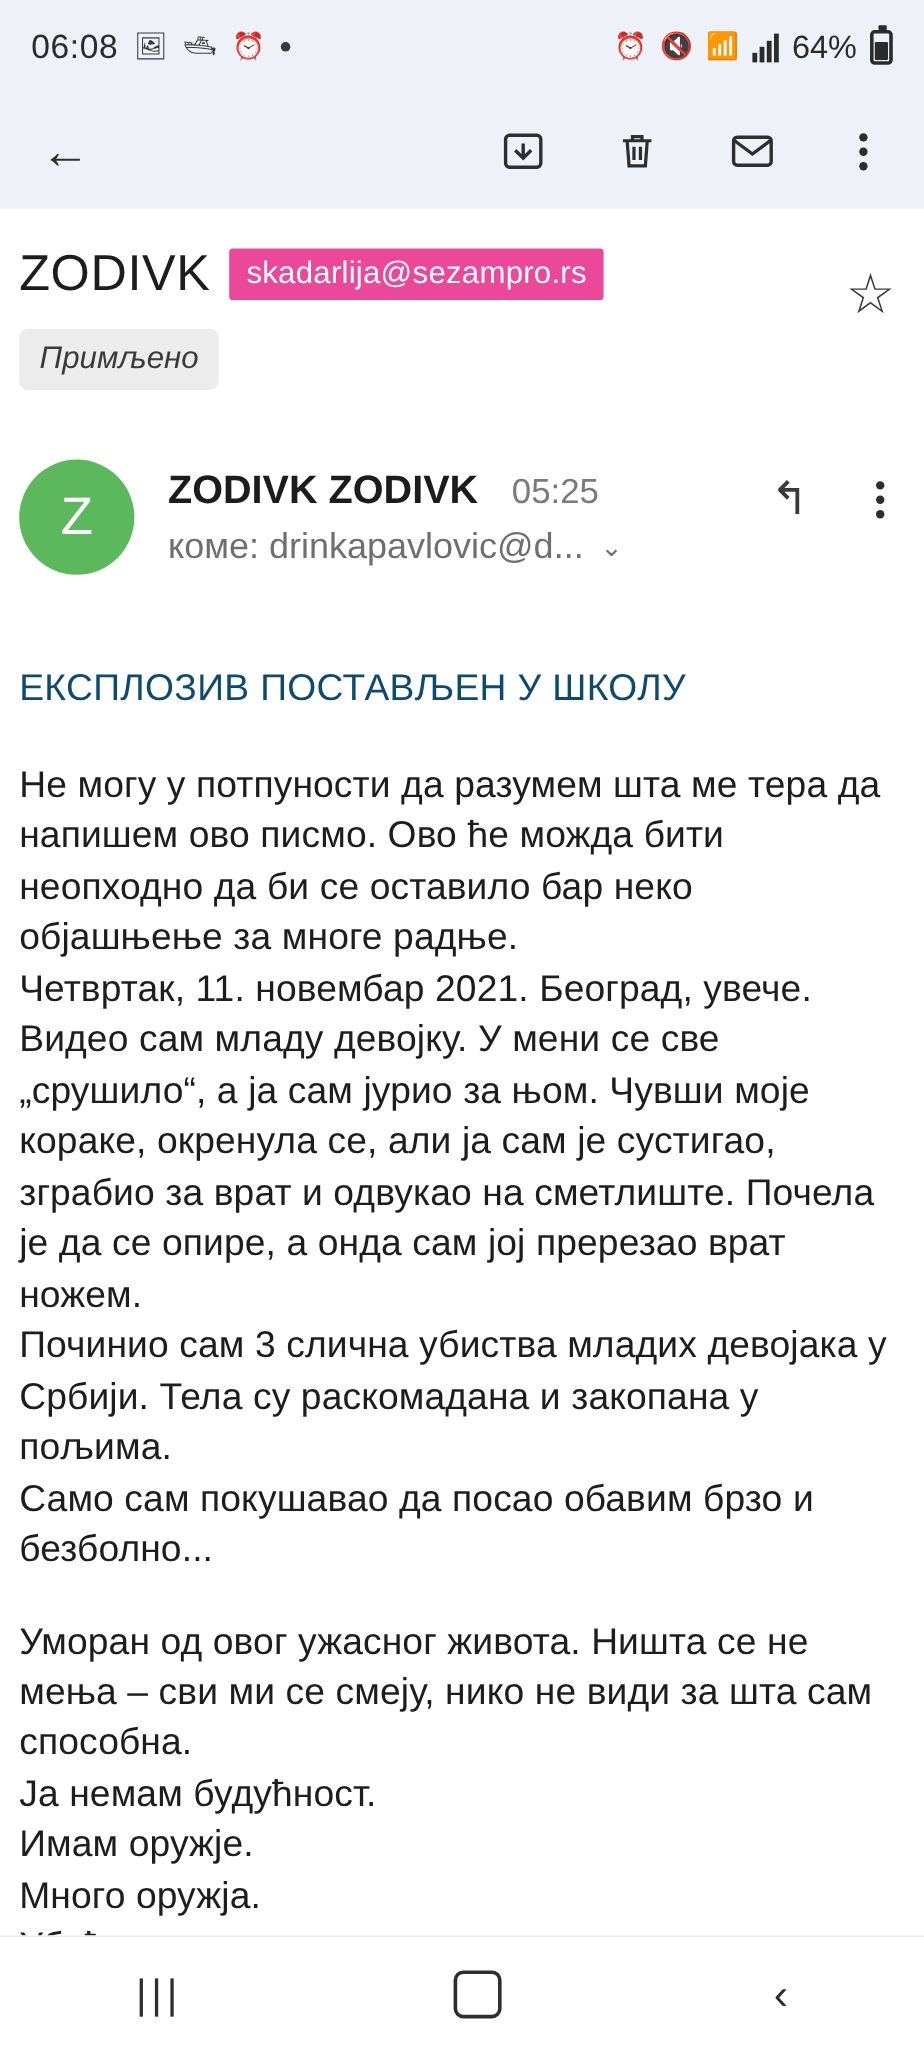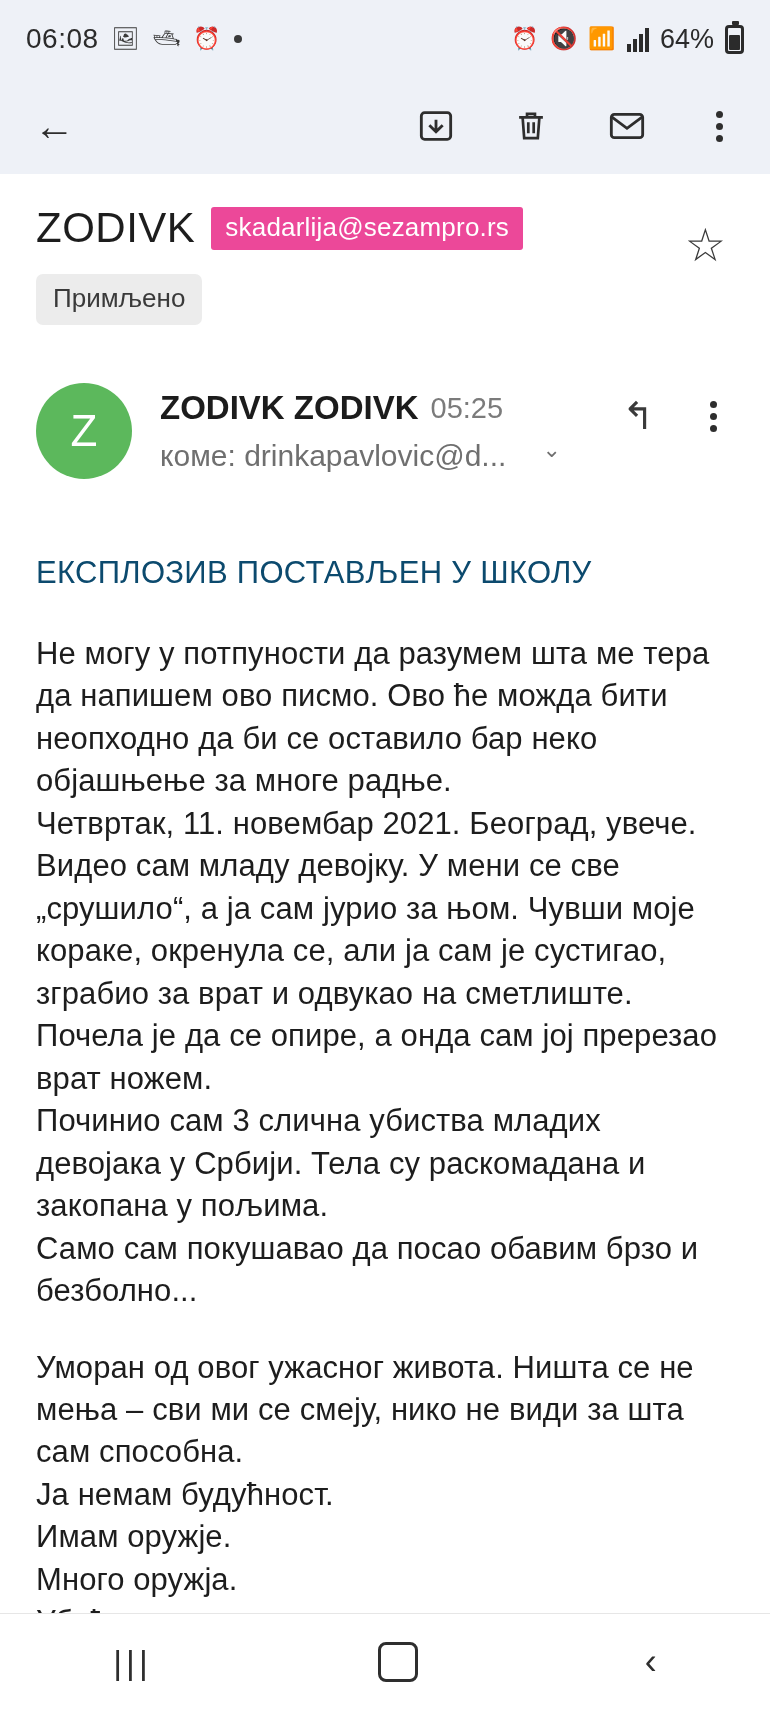--- a/index.html
+++ b/index.html
@@ -150,21 +150,21 @@
     width: 7px; height: 7px;
     border-radius: 50%;
     background: #2e2e2e;
     display: block;
   }
 
   
   .content {
     flex: 1;
     background: #ffffff;
-    padding: 0 36px;
+    padding: 0 16px;
     box-sizing: border-box;
     overflow: hidden;
   }
   .subject-row {
     display: flex;
     align-items: flex-start;
     padding-top: 30px;
   }
   .subject-main { flex: 1; }
   .subject-line {
@@ -188,20 +188,21 @@
     letter-spacing: 0.2px;
   }
   .label-chip {
     display: inline-block;
     margin-top: 22px;
     background: #ececec;
     color: #3a3a3a;
     font-size: 26px;
     padding: 9px 17px 11px;
     border-radius: 7px;
+    font-style: italic;
   }
   .star {
     font-size: 46px;
     color: #3a3a3a;
     line-height: 1;
     padding-top: 18px;
     padding-right: 8px;
   }
 
   
@@ -223,35 +224,36 @@
     justify-content: center;
     flex-shrink: 0;
   }
   .sender-info {
     flex: 1;
     padding-left: 28px;
     padding-top: 6px;
   }
   .sender-name-row {
     display: flex;
-    align-items: center;
-    gap: 12px;
+    align-items: flex-end;
+    gap: 28px;
   }
   .sender-name {
     font-size: 33px;
     font-weight: bold;
     color: #1c1c1c;
   }
   .sender-time {
     font-size: 29px;
     color: #7b7b7b;
   }
   .recipient-row {
     display: flex;
-    gap: 36px;
+    align-items: center;
+    gap: 14px;
     margin-top: 12px;
   }
   .recipient {
     font-size: 30px;
     color: #6f6f6f;
   }
   .chev {
     font-size: 22px;
     color: #6f6f6f;
     line-height: 1;

